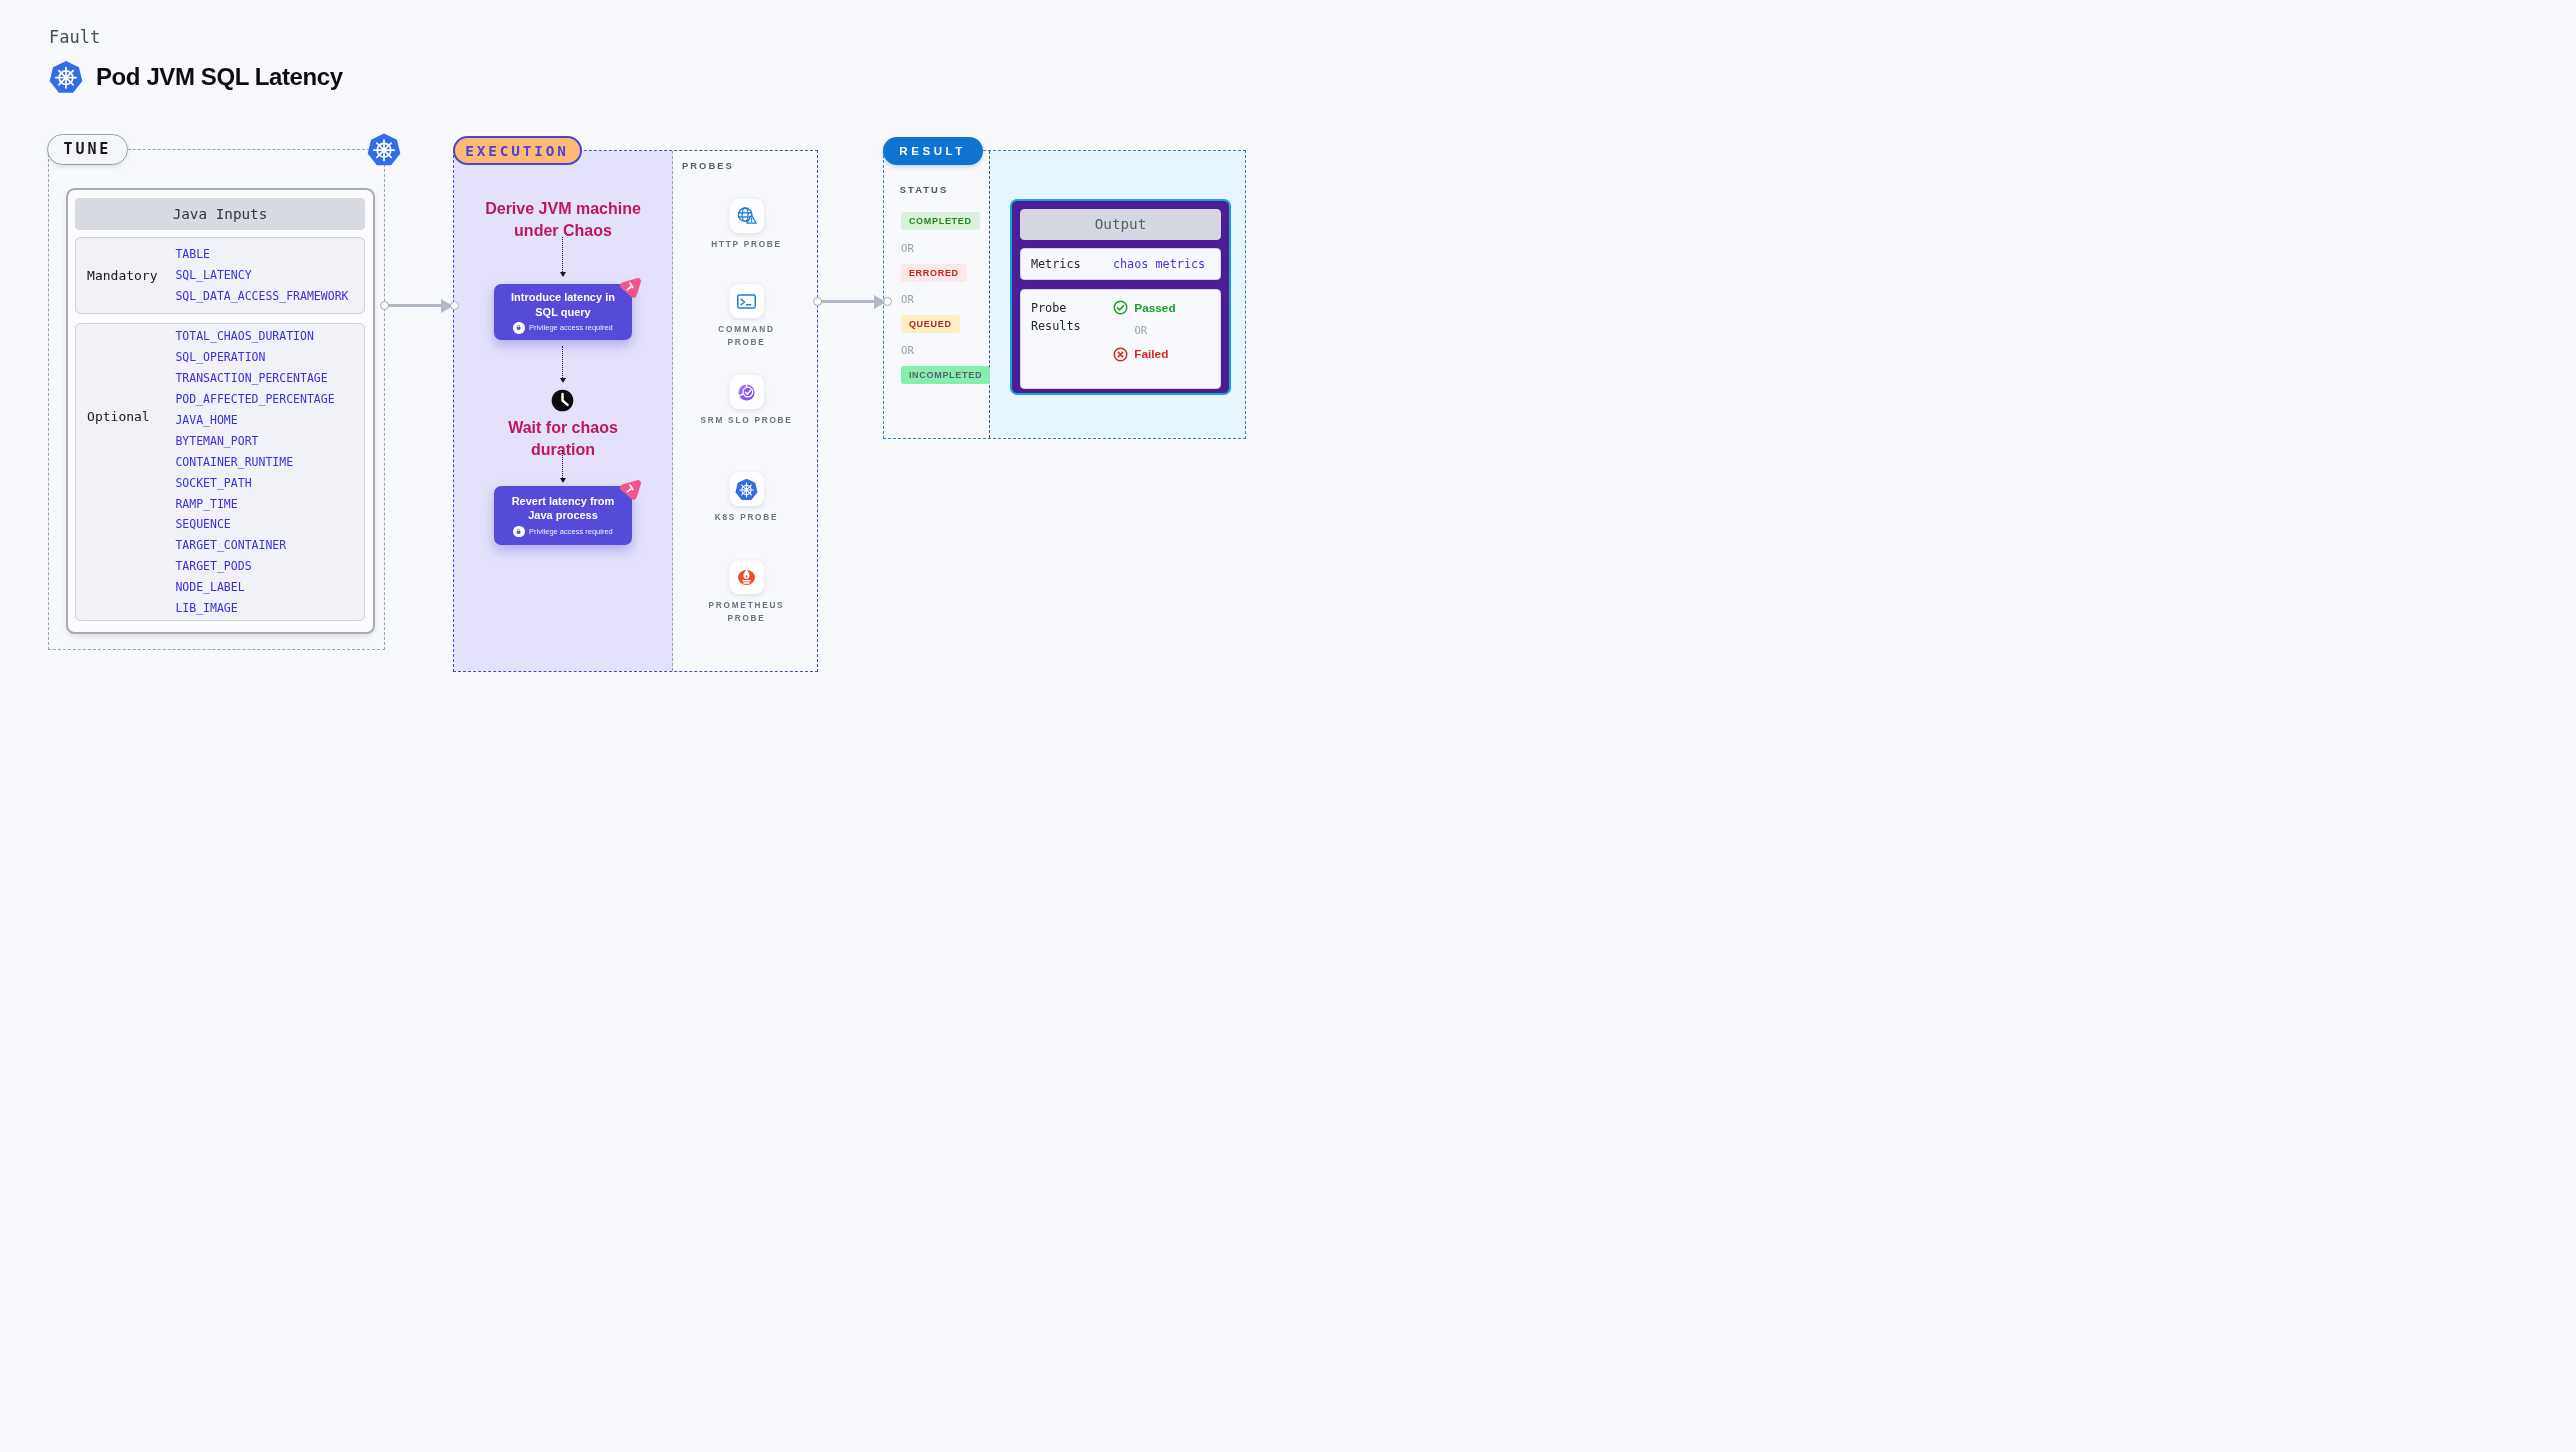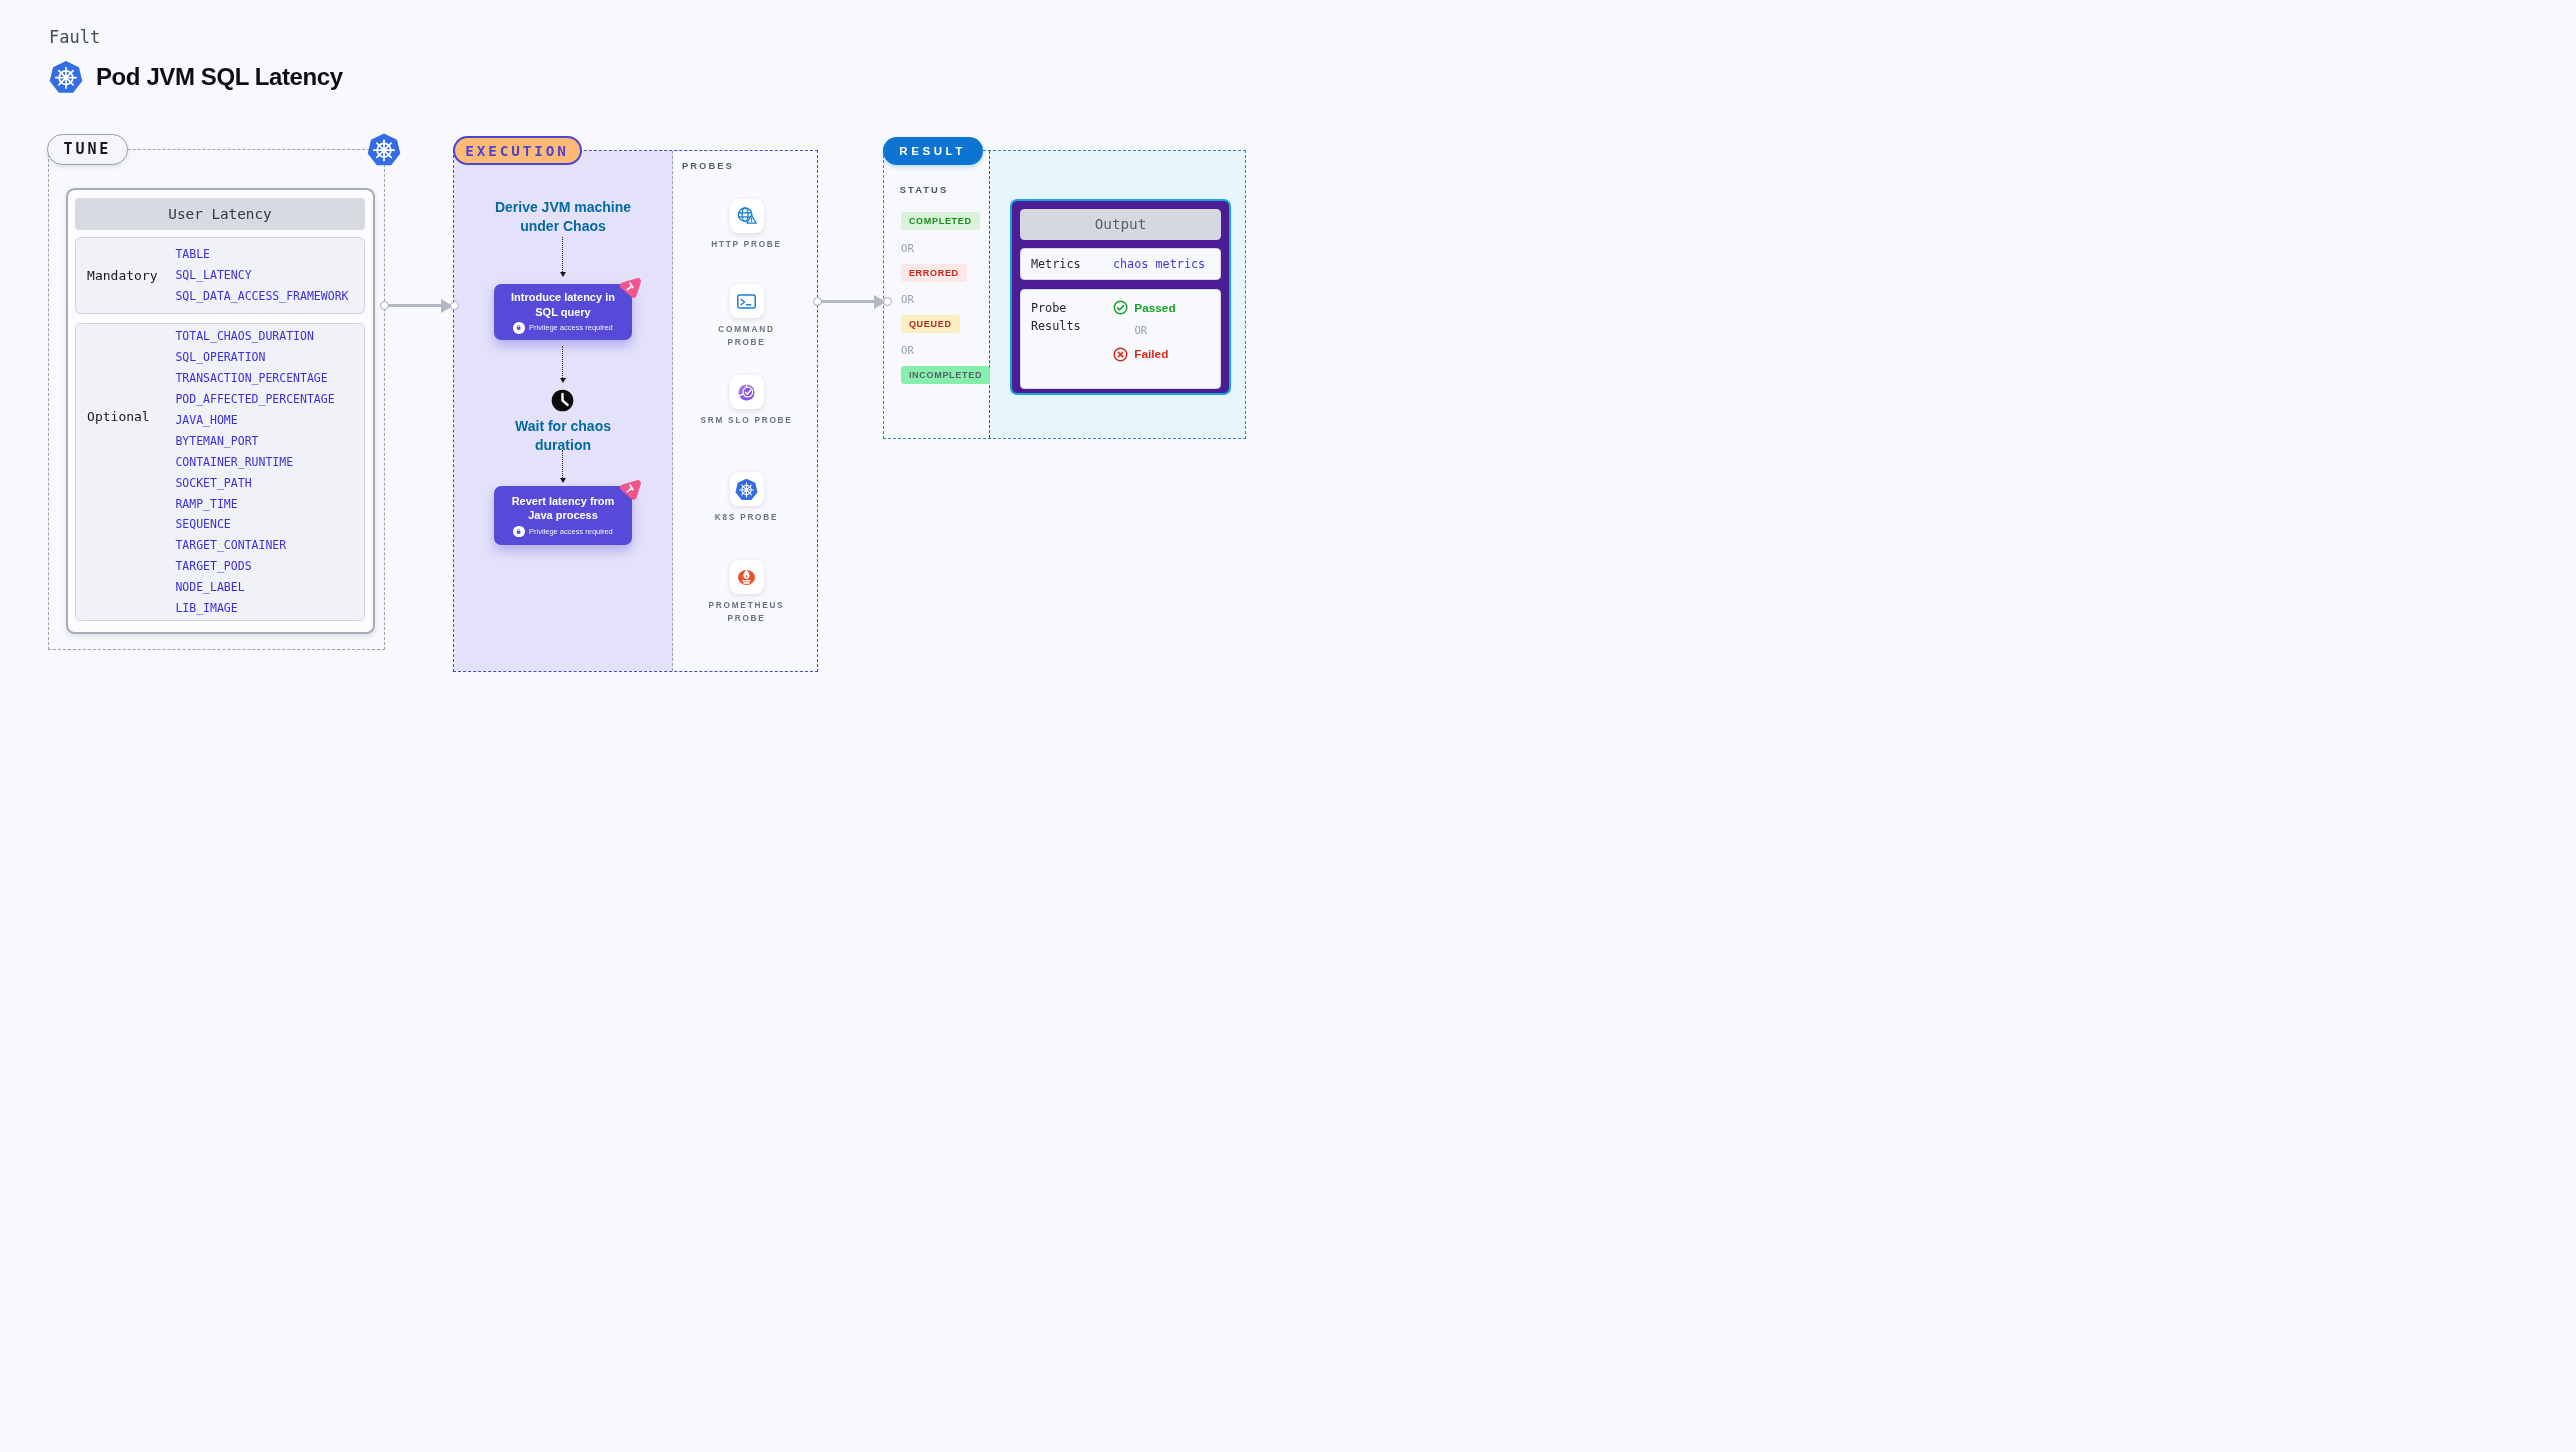--- a/index.html
+++ b/index.html
@@ -63,21 +63,21 @@
   .conn-bar{flex:1;height:3.6px;background:#b4b7c4;margin:0 -1.4px;}
   .conn-head{width:0;height:0;border-top:7.9px solid transparent;border-bottom:7.9px solid transparent;
              border-left:12px solid #b4b7c4;margin-right:-2.9px;flex:none;}
 
   .dotted-arrow{position:absolute;display:flex;flex-direction:column;align-items:center;width:7.2px;}
   .dotted-line{flex:1;width:0;border-left:1.4px dotted #17181c;}
   .dotted-head{width:0;height:0;border-left:3.6px solid transparent;border-right:3.6px solid transparent;
                border-top:5.7px solid #17181c;}
 
   
-  .flow-text{position:absolute;text-align:center;font-weight:700;color:#0369a1;font-size:14px;
+  .flow-text{position:absolute;text-align:center;font-weight:700;color:#be185d;font-size:16px;
              line-height:1.35;}
   .action-box{position:absolute;left:40px;width:138px;background:#564ad9;border-radius:7.2px;
               color:#fff;display:flex;flex-direction:column;align-items:center;justify-content:center;
               gap:3px;box-shadow:0 5.7px 11.5px rgba(86,74,217,.35);padding:7.2px 5.7px;box-sizing:border-box;}
   .action-label{font-weight:700;font-size:11px;line-height:1.3;text-align:center;}
   .action-note{display:flex;align-items:center;gap:4.3px;font-size:7.5px;color:#f0efff;}
   .lock-badge{width:11.5px;height:11.5px;border-radius:50%;background:#fff;display:flex;
               align-items:center;justify-content:center;flex:none;}
   .pink-badge{position:absolute;top:-9.3px;right:-9.3px;width:23px;height:23px;transform:rotate(8deg);}
   .clock-wrap{position:absolute;width:23px;height:23px;}
@@ -161,21 +161,21 @@
           <line x1="50" y1="52" x2="71" y2="73"></line>
         <line x1="50" y1="52" x2="50" y2="82"></line>
           <line x1="50" y1="52" x2="29" y2="73"></line>
         <line x1="50" y1="52" x2="20" y2="52"></line>
           <line x1="50" y1="52" x2="29" y2="31"></line>
       </g>
       <circle cx="50" cy="52" r="7" fill="#fff"></circle>
     </svg>
 
     <div class="ui-card">
-      <div class="ui-header">User Latency</div>
+      <div class="ui-header">Java Inputs</div>
 
       <div class="param-box mandatory">
         <div class="param-label">Mandatory</div>
         <div class="param-values">
           <span class="val">TABLE</span>
           <span class="val">SQL_LATENCY</span>
           <span class="val">SQL_DATA_ACCESS_FRAMEWORK</span>
         </div>
       </div>
 

